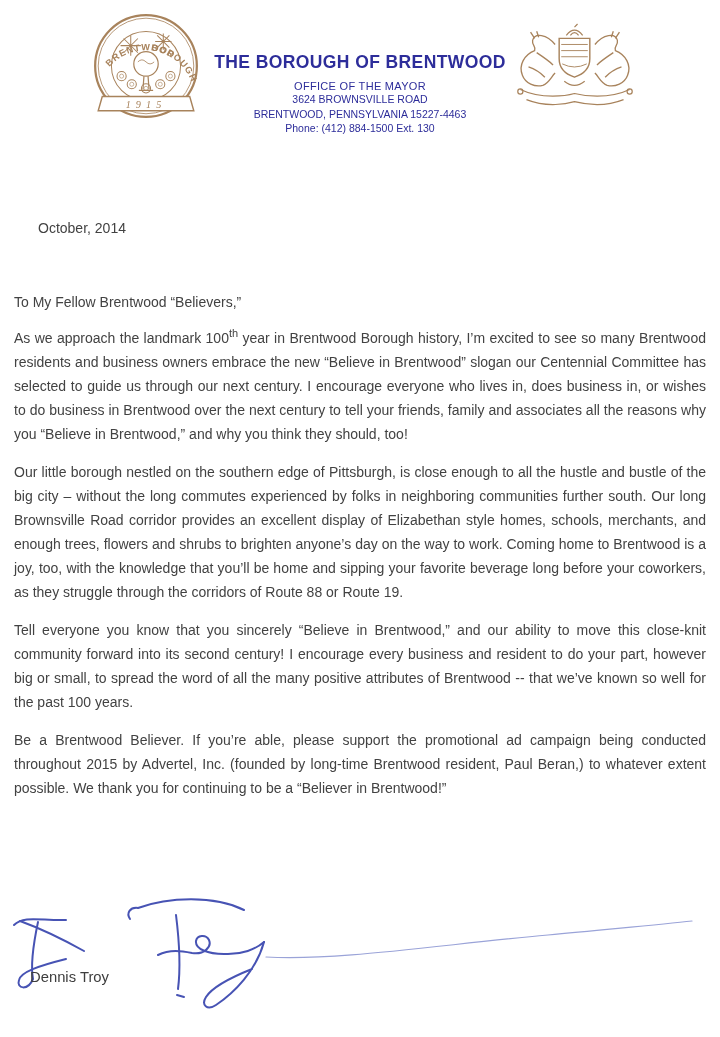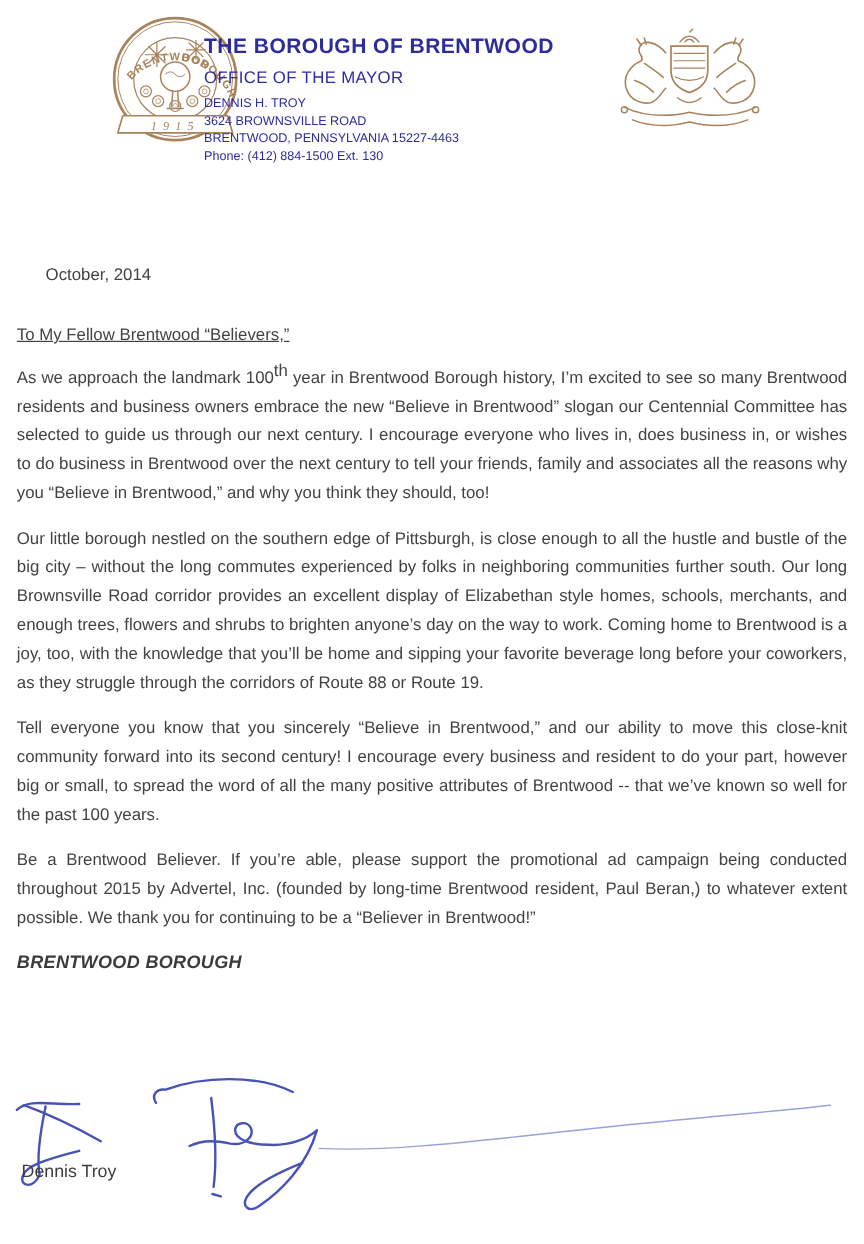--- a/index.html
+++ b/index.html
@@ -9,42 +9,42 @@
     margin:0 auto;
     background:#ffffff;
     overflow:hidden;
     font-family:"Liberation Sans", sans-serif;
   }
   
   .letterhead{position:absolute;top:0;left:0;width:720px;height:170px;}
   .seal{position:absolute;left:86px;top:11px;width:120px;height:114px;}
   .arms{position:absolute;right:76px;top:22px;width:138px;height:94px;}
   .head-text{
-    position:absolute;left:170px;right:170px;top:28px;
-    text-align:left;color:#2d2d9a;
+    position:absolute;left:170px;right:170px;top:52px;
+    text-align:center;color:#2d2d9a;
   }
   .head-title{font-size:17.5px;font-weight:bold;letter-spacing:.4px;white-space:nowrap;}
-  .head-office{font-size:14px;margin-top:7px;letter-spacing:.3px;}
+  .head-office{font-size:11px;margin-top:7px;letter-spacing:.3px;}
   .head-line{font-size:10.5px;line-height:14.5px;}
   .head-name{margin-top:7px;}
   
   .letter{
     position:absolute;top:0;left:0;right:0;bottom:0;
     padding:0 14px;box-sizing:border-box;
     color:#424242;font-size:14px;line-height:24px;
   }
   .date{margin-top:216px;margin-left:24px;}
-  .salutation{margin-top:26px;text-decoration:underline;}
+  .salutation{margin-top:50px;}
   .para{text-align:justify;}
   .p1{margin-top:12px;}
   .para + .para{margin-top:11px;}
-  .para sup{font-size:14px;line-height:0;}
+  .para sup{font-size:11px;line-height:0;}
   .closing{margin-top:13px;}
   .org{margin-top:15px;font-size:15px;font-weight:bold;font-style:italic;color:#3b3b3b;letter-spacing:.3px;}
-  .sig-block{position:absolute;left:18px;top:966px;font-size:14.8px;line-height:23px;color:#3d3d3d;}
+  .sig-block{position:absolute;left:30px;top:966px;font-size:14.8px;line-height:23px;color:#3d3d3d;}
   .signature-svg{position:absolute;left:8px;top:891px;width:700px;height:130px;pointer-events:none;}
   .tan-stroke{stroke:#a8835c;fill:none;}
 </style>
 </head>
 <body>
 
 <div class="page">
 
   <div class="letterhead">
 
@@ -121,38 +121,36 @@
         <path d="M20,76 C40,84 60,80 67,78 C75,80 95,84 115,76"></path>
         <circle cx="14" cy="68" r="2.5"></circle>
           <circle cx="121" cy="68" r="2.5"></circle>
         <path d="M57,58 q10,8 20,0"></path>
       </g>
     </svg>
 
     <div class="head-text">
       <div class="head-title">THE BOROUGH OF BRENTWOOD</div>
       <div class="head-office">OFFICE OF THE MAYOR</div>
-      <div class="head-line head-name">DENNIS H. TROY</div>
       <div class="head-line">3624 BROWNSVILLE ROAD</div>
       <div class="head-line">BRENTWOOD, PENNSYLVANIA 15227-4463</div>
       <div class="head-line">Phone: (412) 884-1500 Ext. 130</div>
     </div>
   </div>
 
   <div class="letter">
     <div class="date">October, 2014</div>
     <div class="salutation">To My Fellow Brentwood “Believers,”</div>
 
     <p class="para p1"><span>As we approach the landmark 100</span><sup>th</sup><span> year in Brentwood Borough history, I’m excited to see so many Brentwood residents and business owners embrace the new “Believe in Brentwood” slogan our Centennial Committee has selected to guide us through our next century.  I encourage everyone who lives in, does business in, or wishes to do business in Brentwood over the next century to tell your friends, family and associates all the reasons why you “Believe in Brentwood,” and why you think they should, too!</span></p>
 
     <p class="para">Our little borough nestled on the southern edge of Pittsburgh, is close enough to all the hustle and bustle of the big city – without the long commutes experienced by folks in neighboring communities further south.   Our long Brownsville Road corridor provides an excellent display of Elizabethan style homes, schools, merchants, and enough trees, flowers and shrubs to brighten anyone’s day on the way to work.  Coming home to Brentwood is a joy, too, with the knowledge that you’ll be home and sipping your favorite beverage long before your coworkers, as they struggle through the corridors of Route 88 or Route 19.</p>
     <p class="para">Tell everyone you know that you sincerely “Believe in Brentwood,” and our ability to move this close-knit community forward into its second century!  I encourage every business and resident to do your part, however big or small, to spread the word of all the many positive attributes of Brentwood -- that we’ve known so well for the past 100 years.</p>
     <p class="para">Be a Brentwood Believer.  If you’re able, please support the promotional ad campaign being conducted throughout 2015 by Advertel, Inc. (founded by long-time Brentwood resident, Paul Beran,) to whatever extent possible.  We thank you for continuing to be a “Believer in Brentwood!”</p>
 
-    <div class="org">BRENTWOOD BOROUGH</div>
   </div>
 
   <svg class="signature-svg" viewBox="0 0 700 130">
     <g stroke="#4753b4" stroke-width="2" fill="none" stroke-linecap="round">
       <path d="M6,34 C16,24 34,30 58,29"></path>
       <path d="M12,30 C34,38 58,50 76,60"></path>
       <path d="M30,31 C26,50 22,72 25,88 C20,100 8,98 11,89 C13,81 30,75 58,68"></path>
       <path d="M122,28 C118,22 122,16 130,17 C160,6 206,4 236,19"></path>
       <path d="M168,24 C171,48 173,75 170,98 M169,104 l7,2"></path>
       <path d="M150,64 C162,58 174,60 184,62 C196,64 204,56 201,49 C198,43 189,44 188,50 C187,58 200,63 216,63 C234,64 248,58 256,51"></path>

